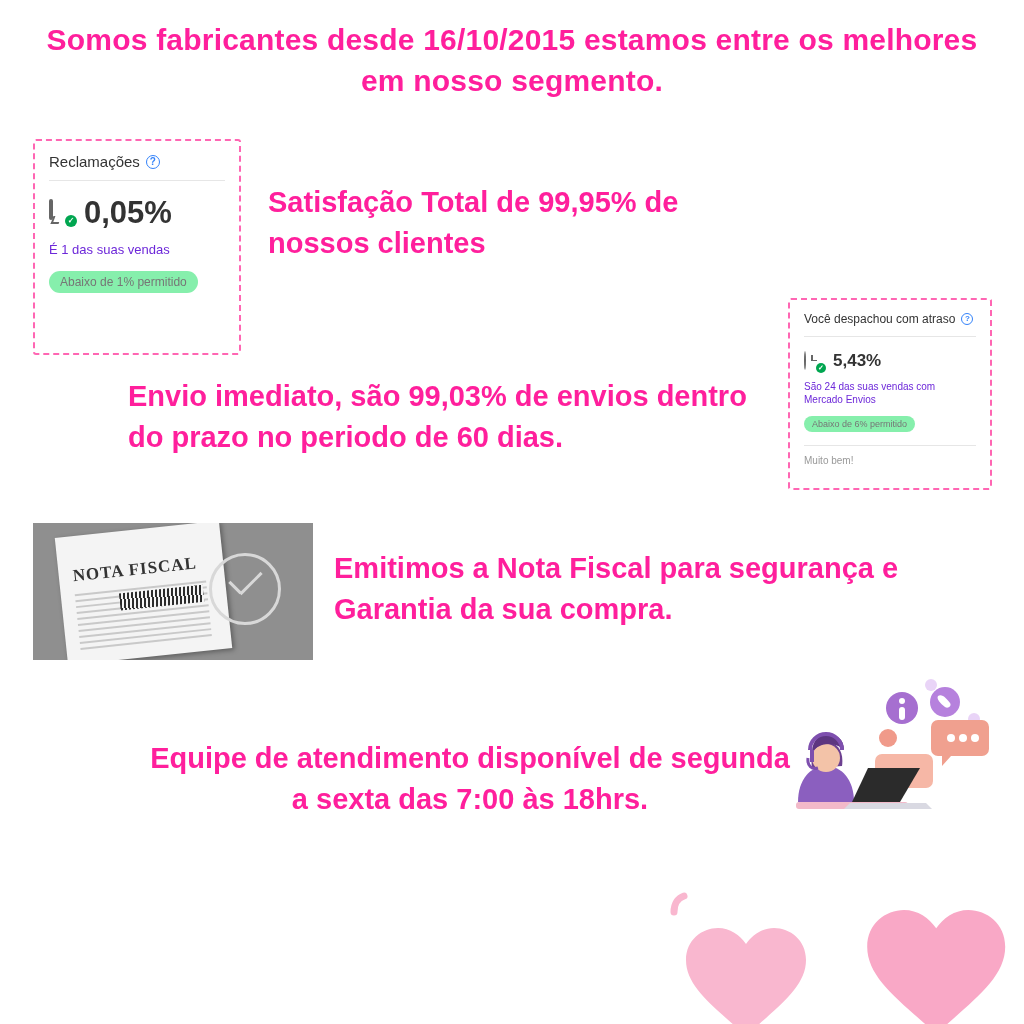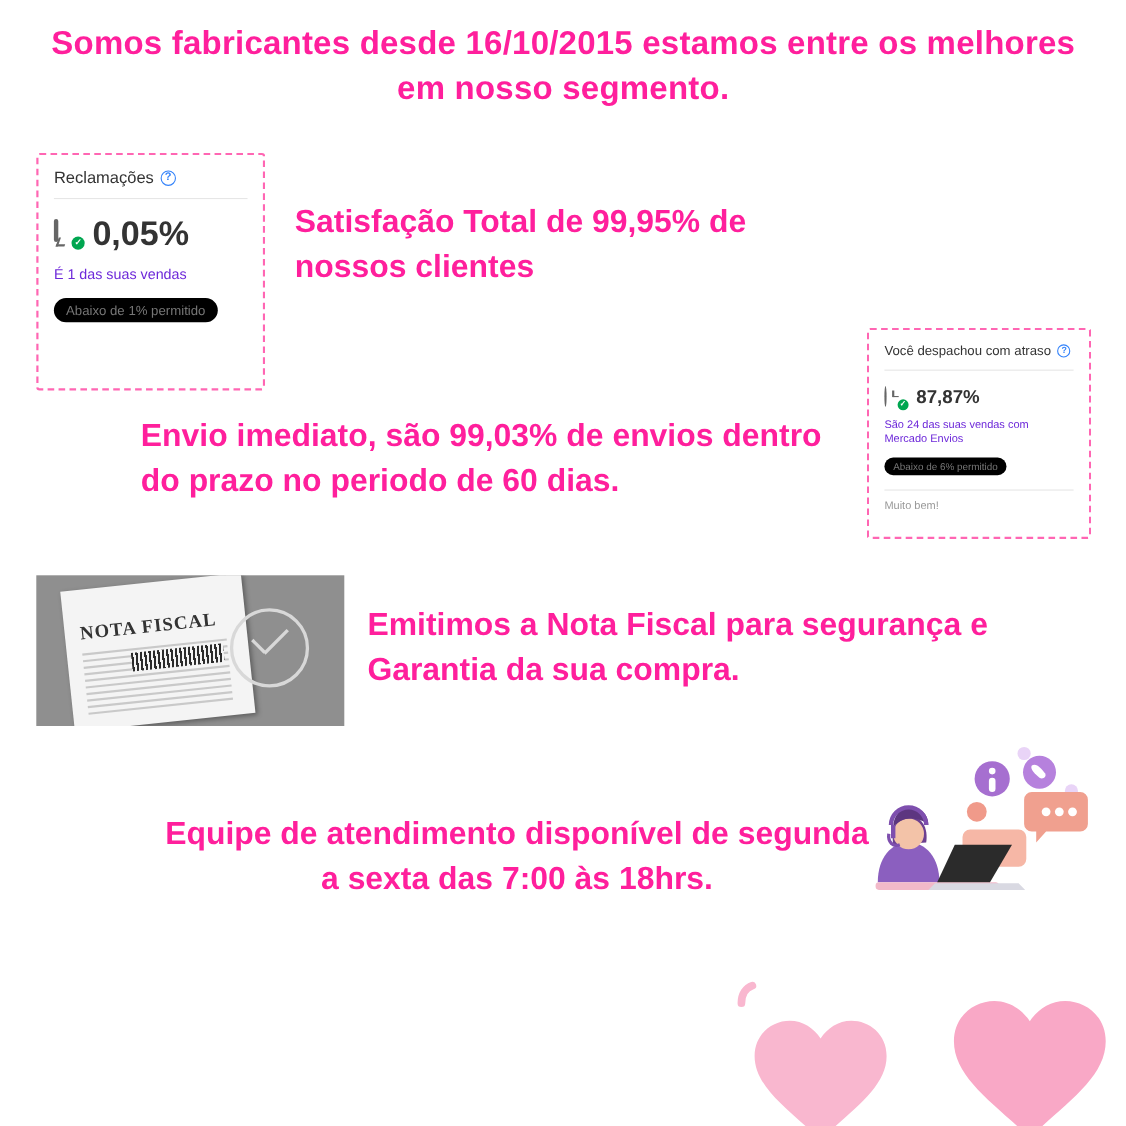--- a/index.html
+++ b/index.html
@@ -153,21 +153,21 @@
   .ml-sub {
     color: #6d28d9;
     font-size: 13px;
     margin-top: 11px;
     line-height: 1.3;
   }
   .ml-sub-sm { font-size: 10px; margin-top: 9px; }
 
   .ml-chip {
     display: inline-block;
-    background: #000000;
+    background: #86efac;
     color: #767676;
     font-size: 12px;
     border-radius: 11px;
     padding: 4px 11px;
     margin-top: 12px;
   }
   .ml-chip-sm { font-size: 9px; padding: 3px 8px; margin-top: 10px; border-radius: 9px; }
 
   .ml-foot {
     color: #999999;
@@ -294,21 +294,21 @@
   <div class="inner">
     <div class="ml-title-row">
       <span class="ml-title ml-title-sm">Você despachou com atraso</span>
       <span class="help-icon sm">?</span>
     </div>
     <div class="ml-value-row">
       <span class="metric-icon sm">
         <span class="clock-ico sm"></span>
         <span class="check-badge sm">✓</span>
       </span>
-      <span class="ml-value ml-value-sm">87,87%</span>
+      <span class="ml-value ml-value-sm">5,43%</span>
     </div>
     <div class="ml-sub ml-sub-sm">São 24 das suas vendas com Mercado Envios</div>
     <div class="ml-chip ml-chip-sm">Abaixo de 6% permitido</div>
     <div class="ml-foot ml-foot-sm">Muito bem!</div>
   </div>
 </div>
 
 <div class="pink-text" style="left:128px; top:376px; width:648px; text-align:left;">Envio imediato, são 99,03% de envios dentro do prazo no periodo de 60 dias.</div>
 
 <div class="nf-photo">

